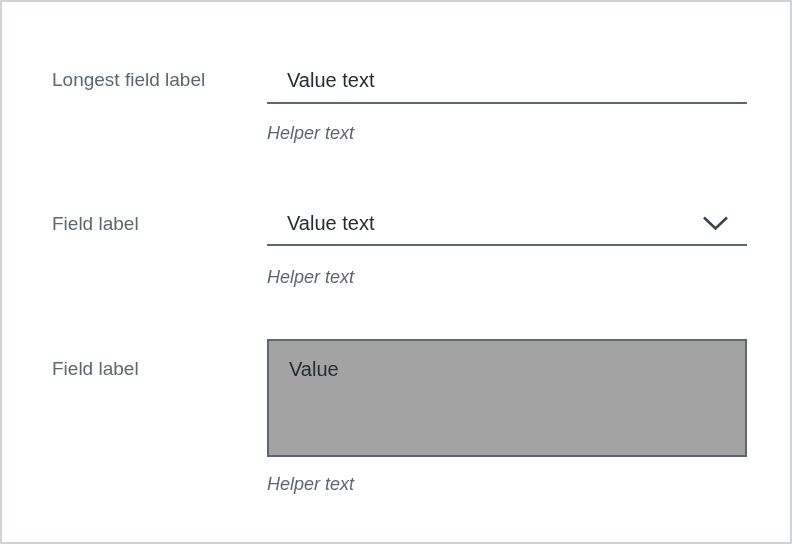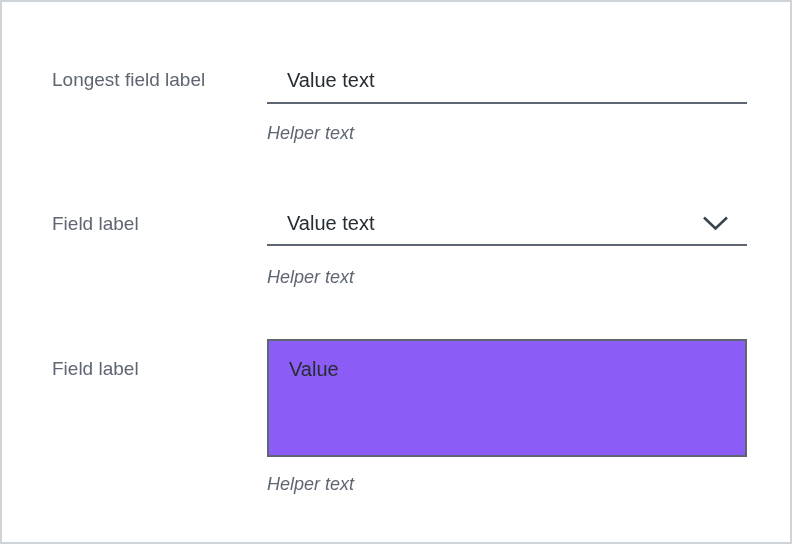--- a/index.html
+++ b/index.html
@@ -78,21 +78,21 @@
 
   
   .textarea-input {
     position: absolute;
     left: 265px;
     top: 337px;
     width: 480px;
     height: 118px;
     border: 2px solid #5e6671;
     outline: none;
-    background: #8b5cf6;
+    background: #a3a3a3;
     resize: none;
     padding: 15px 20px;
     font-family: "Liberation Sans", "DejaVu Sans", sans-serif;
     font-size: 20px;
     line-height: 26px;
     color: #252c32;
     overflow: hidden;
   }
 
   

